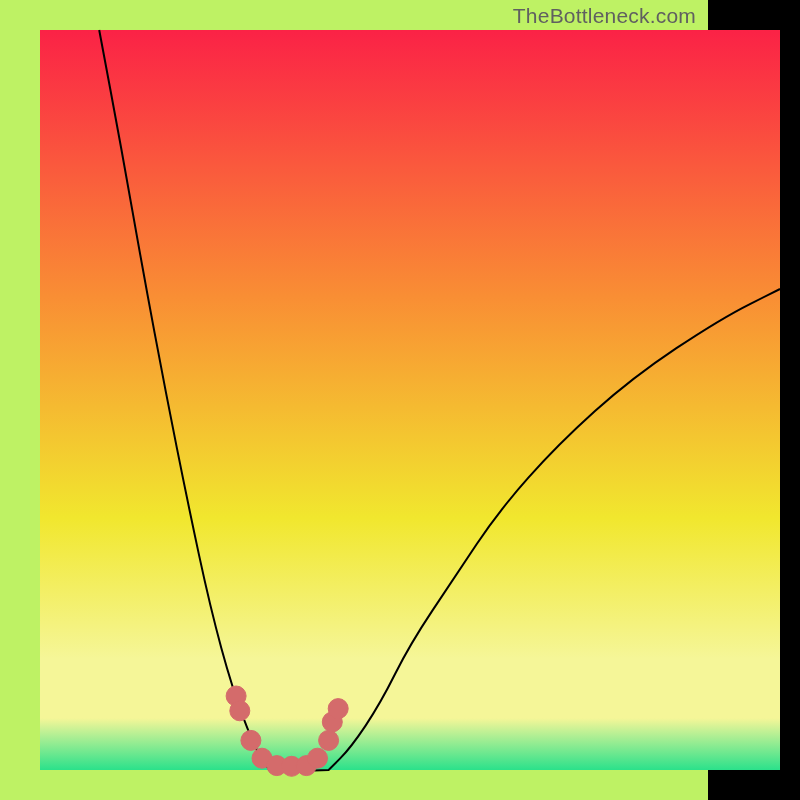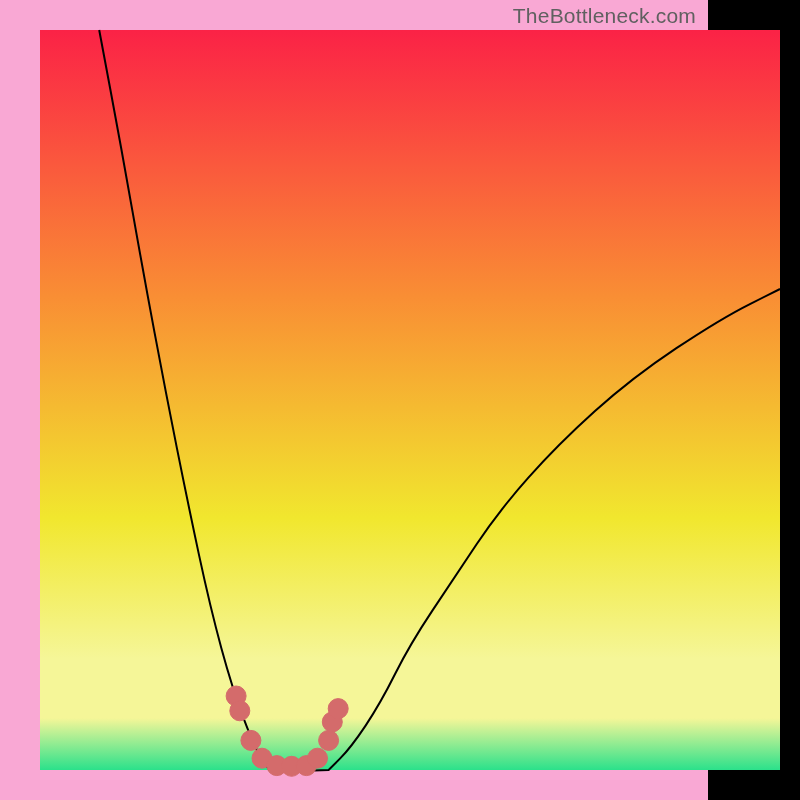--- a/index.html
+++ b/index.html
@@ -7,21 +7,21 @@
     padding: 0;
     width: 800px;
     height: 800px;
     background: #000;
     overflow: hidden;
   }
   .stage {
     position: relative;
     width: 708px;
     height: 800px;
-    background: #f9a8d4;
+    background: #bef264;
   }
   .watermark {
     position: absolute;
     top: 4px;
     right: 12px;
     color: #606060;
     font-family: Arial, Helvetica, sans-serif;
     font-size: 21px;
     font-weight: 500;
     letter-spacing: 0.2px;

